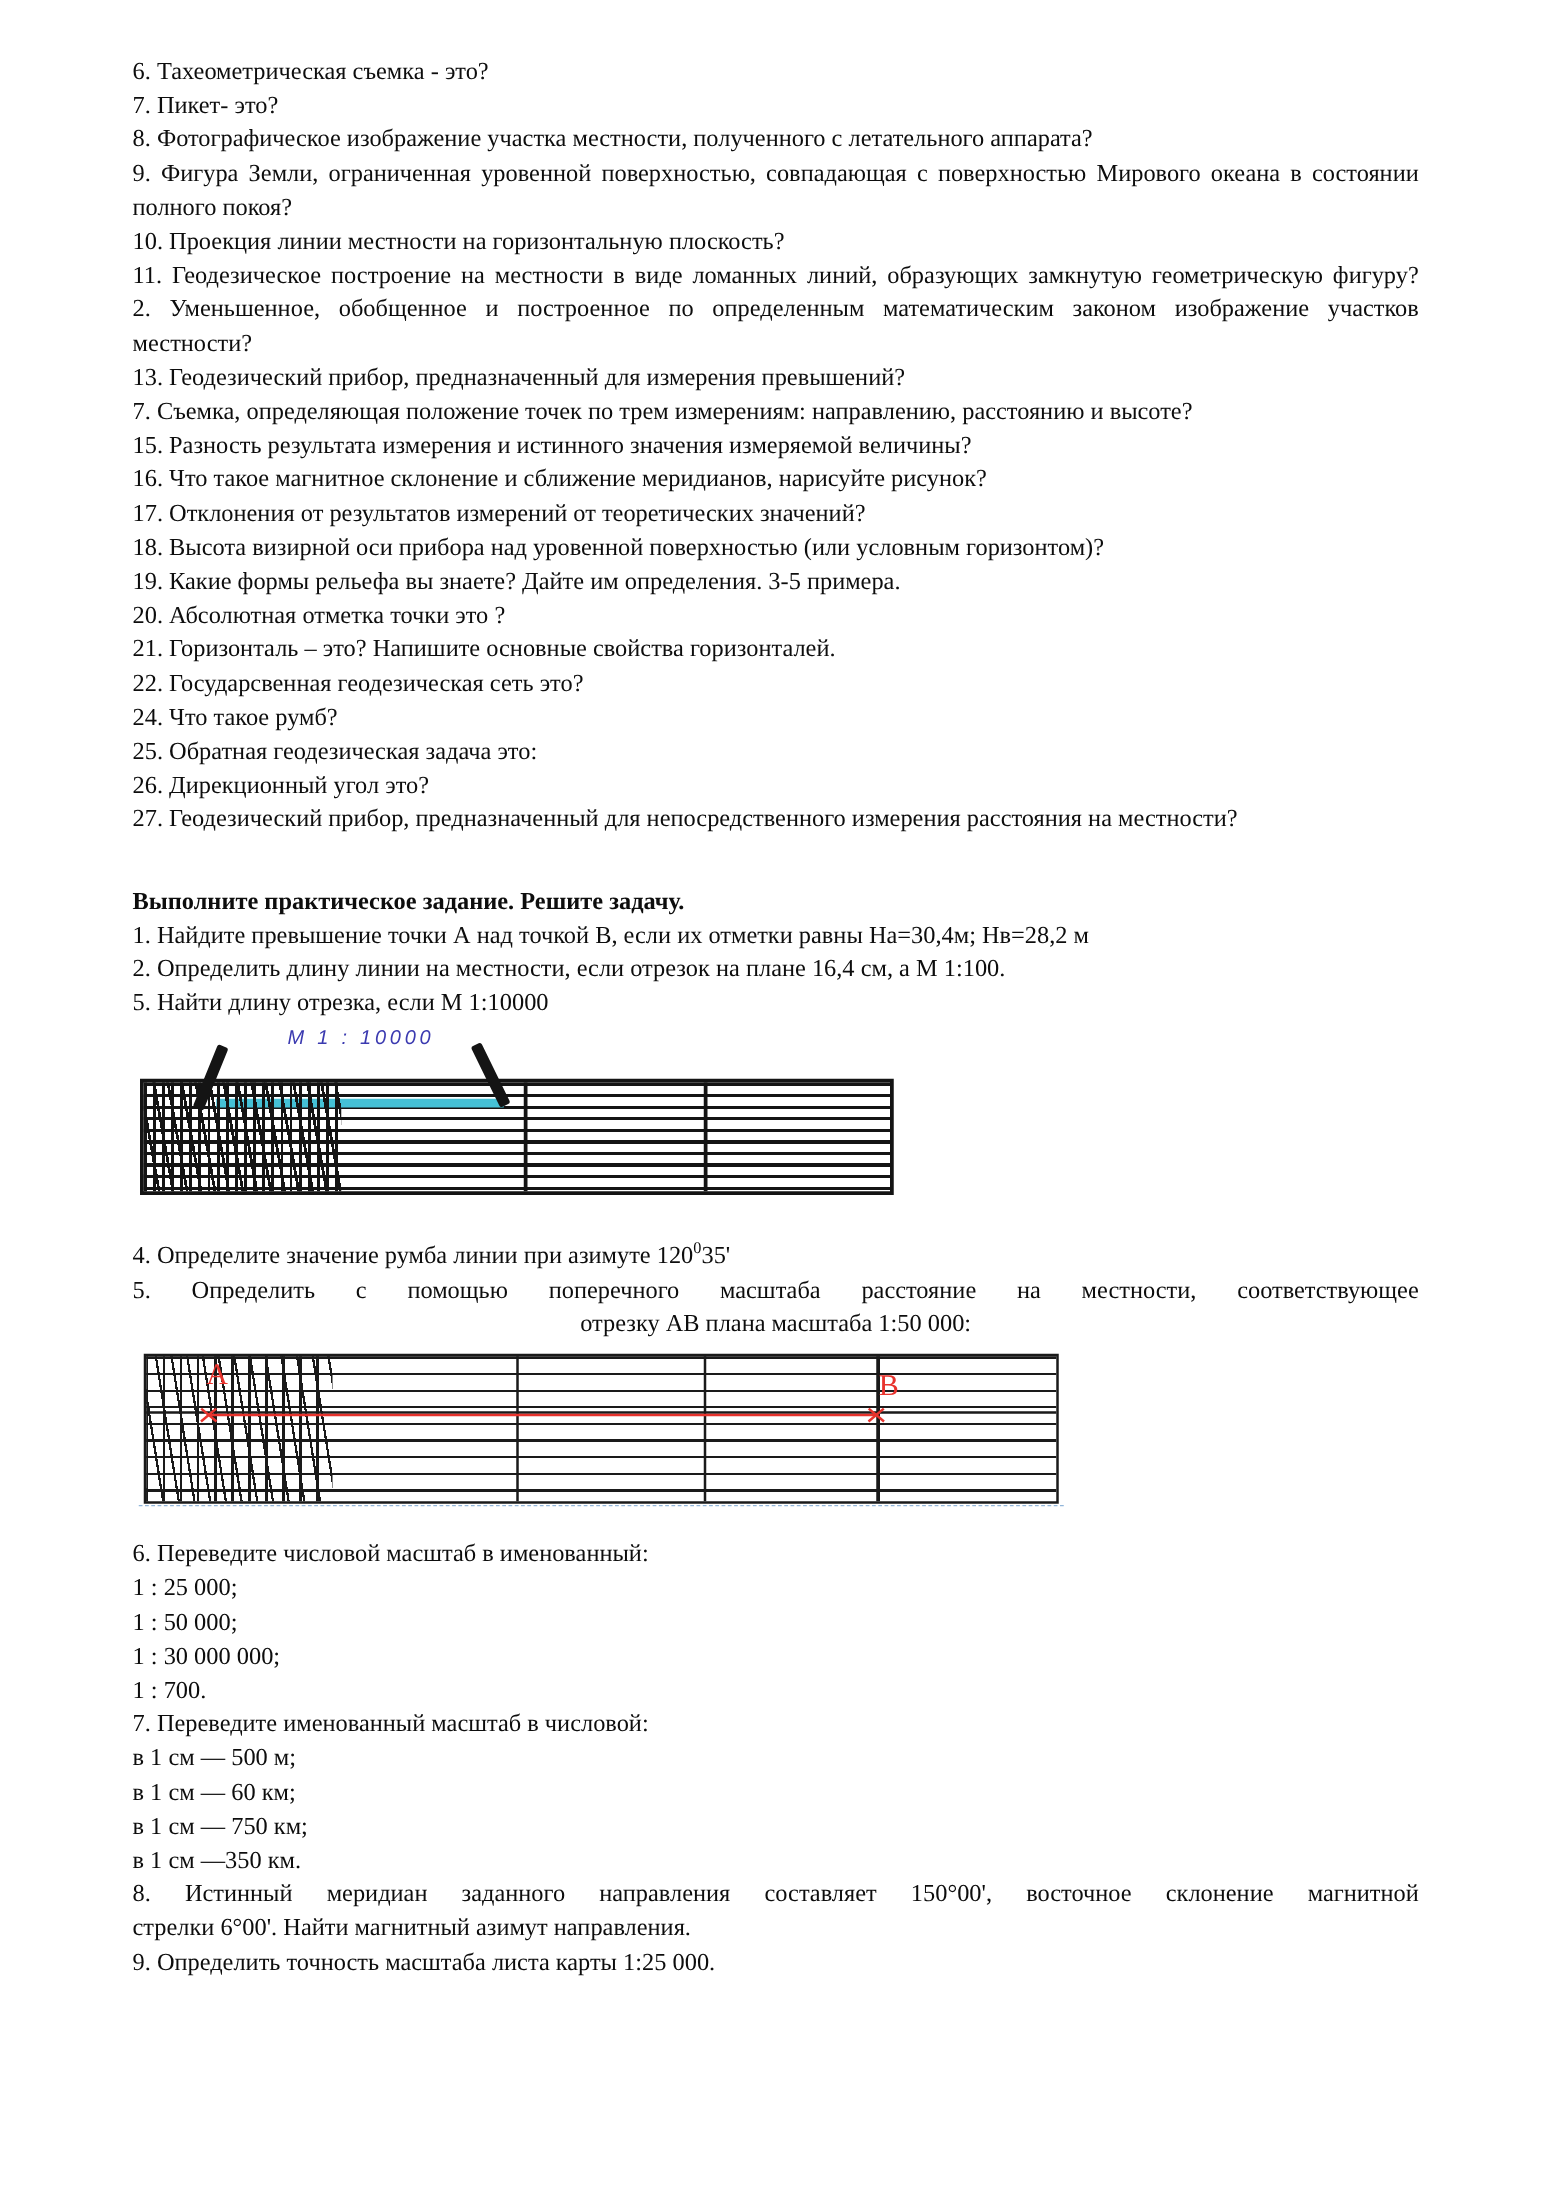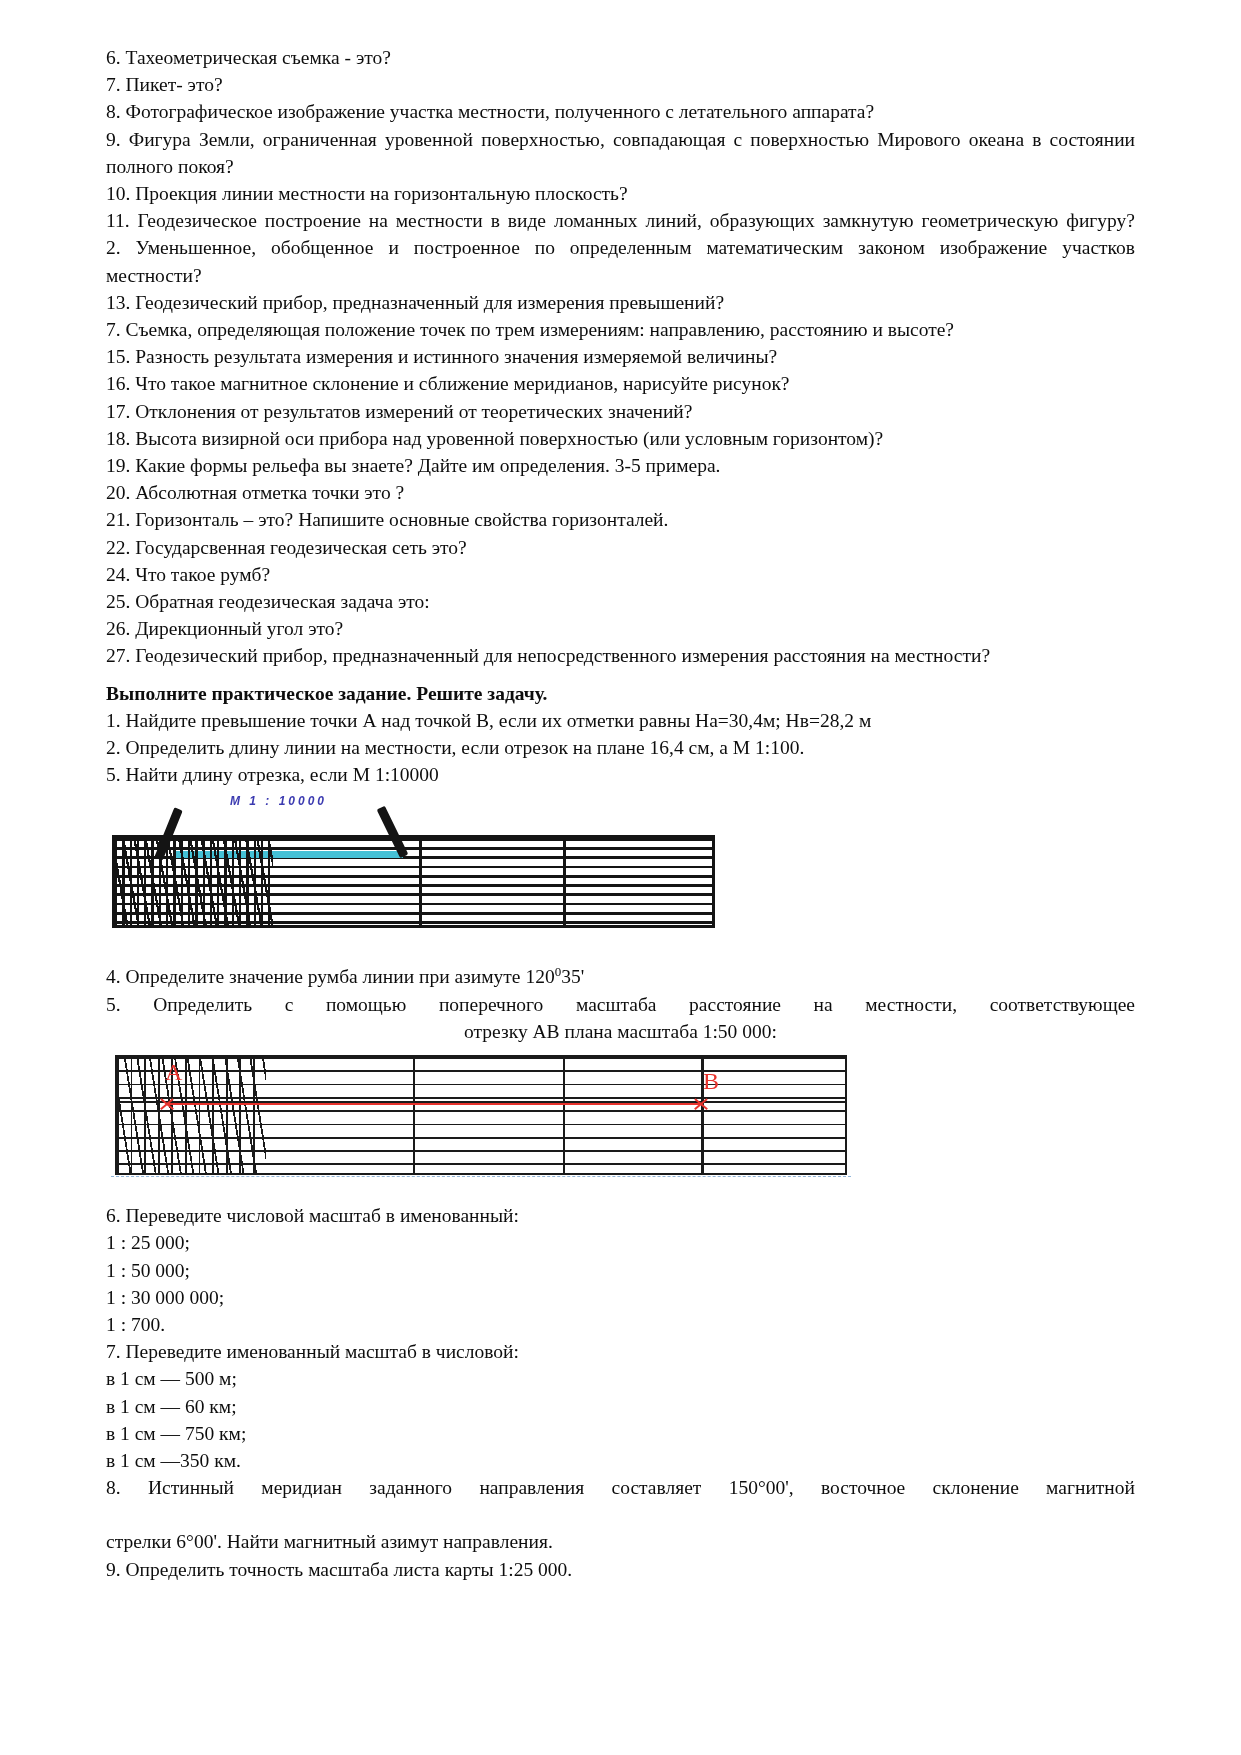--- a/index.html
+++ b/index.html
@@ -7,31 +7,31 @@
     width:1241px;height:1755px;
     box-sizing:border-box;
     padding:44px 106px 0 106px;
     font-family:"Liberation Serif", serif;
     font-size:19.5px;
     color:#0d0d0d;
     overflow:hidden;
   }
   .ln{line-height:27.2px;text-align:justify;}
   .jl{text-align:justify;text-align-last:justify;}
-  .heading{font-weight:bold;line-height:27.2px;margin-top:10px;}
+  .heading{font-weight:bold;line-height:27.2px;margin-top:38px;}
   .taskln{line-height:27.2px;}
   sup.deg{font-size:13px;vertical-align:super;line-height:0;}
 
   
   .fig1{position:relative;width:604px;height:133px;margin:8px 0 0 6px;}
   .fig1 .caption{
     position:absolute;left:118px;top:-2px;
     font-family:"Liberation Sans", sans-serif;
-    font-style:italic;font-weight:bold;
-    font-size:12px;letter-spacing:3px;color:#3b3ab0;
+    font-style:italic;font-weight:normal;
+    font-size:16px;letter-spacing:3px;color:#3b3ab0;
   }
   .fig1 .grid{
     position:absolute;left:0;top:39px;width:603px;height:93px;
     box-sizing:border-box;border:3px solid #141414;
     background-image:repeating-linear-gradient(to bottom,#141414 0 2.6px,transparent 2.6px 9.25px);
   }
   .fig1 .dense{
     position:absolute;left:0;top:0;width:158px;height:100%;
     background-image:
       repeating-linear-gradient(90deg,#141414 0 2.2px,transparent 2.2px 7.3px),
@@ -167,14 +167,14 @@
 <div class="taskln">1 : 30 000 000;</div>
 <div class="taskln">1 : 700.</div>
 
 <div class="taskln">7. Переведите именованный масштаб в числовой:</div>
 <div class="taskln">в 1 см — 500 м;</div>
 <div class="taskln">в 1 см — 60 км;</div>
 <div class="taskln">в 1 см — 750 км;</div>
 <div class="taskln">в 1 см —350 км.</div>
 
 <div class="ln jl">8. Истинный меридиан заданного направления составляет 150°00', восточное склонение магнитной</div>
-<div class="ln" style="text-align:left;margin-top:27px;">стрелки 6°00'. Найти магнитный азимут направления.</div>
+<div class="ln" style="text-align:left;">стрелки 6°00'. Найти магнитный азимут направления.</div>
 <div class="taskln">9. Определить точность масштаба листа карты 1:25 000.</div>
 
 </body></html>

